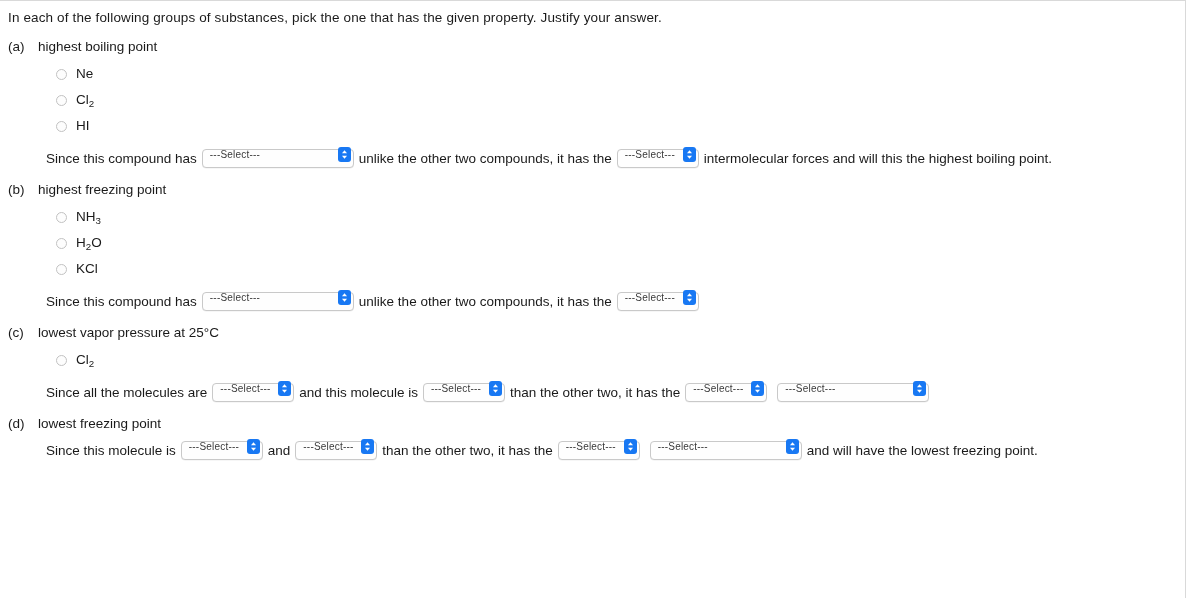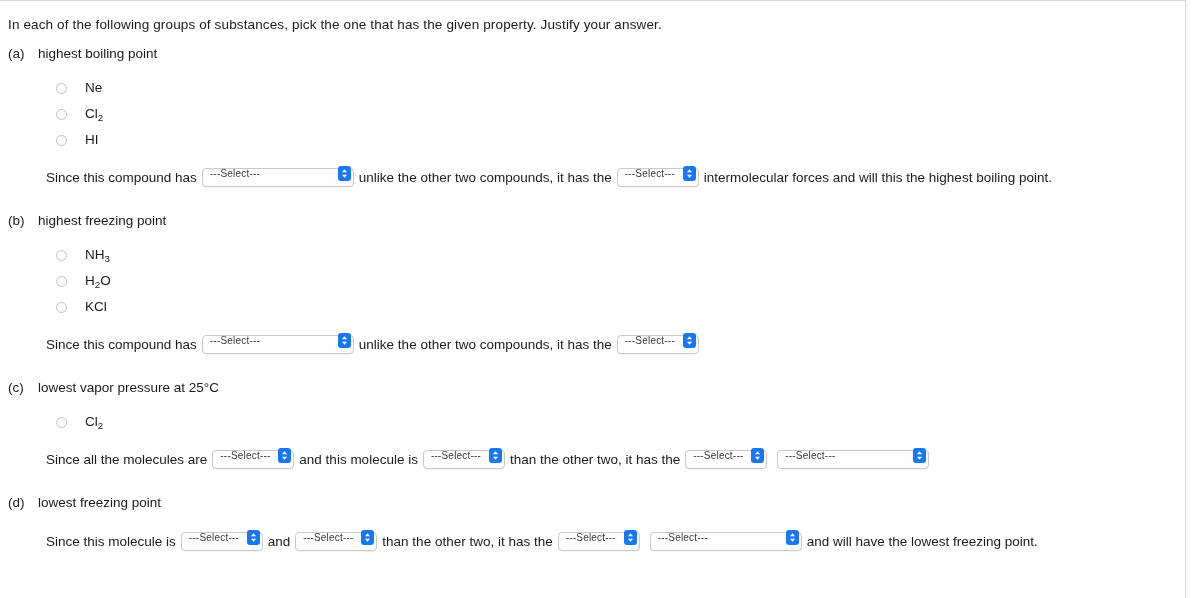--- a/index.html
+++ b/index.html
@@ -22,21 +22,21 @@
     position: relative;
     width: 1186px;
     height: 598px;
     border-top: 1px solid #d9d9d9;
     border-right: 1px solid #d9d9d9;
     background: #fff;
     padding: 0;
   }
 
   .prompt {
-    margin: 16px 0 0 8px;
+    margin: 9px 0 0 8px;
     font-size: 13.5px;
     color: #1a1a1a;
     letter-spacing: 0.01em;
   }
 
   .part {
     margin-top: 14px;
     padding-left: 8px;
   }
 
@@ -54,25 +54,24 @@
   .part-title {
     white-space: nowrap;
   }
 
   .options {
     margin-top: 7px;
     padding-left: 48px;
   }
   .option {
     display: flex;
-    align-items: flex-end;
+    align-items: center;
     height: 26px;
     font-size: 13.5px;
     color: #1a1a1a;
-    gap: 9px;
   }
   .radio {
     width: 11px;
     height: 11px;
     border: 1px solid #c2c2c2;
     border-radius: 50%;
     background: #fdfdfd;
     flex: 0 0 11px;
     margin-right: 9px;
   }
@@ -103,21 +102,21 @@
   .select {
     display: inline-flex;
     align-items: center;
     justify-content: space-between;
     height: 19px;
     border: 1px solid #c9c9c9;
     border-radius: 4px;
     background: #fefefe;
     box-shadow: 0 0.5px 0.5px rgba(0,0,0,0.07);
     padding: 0 2px 8px 7px;
-    margin: 12px 5px;
+    margin: 0 5px;
     vertical-align: middle;
     cursor: default;
   }
   .select-text {
     font-size: 10px;
     color: #3a3a3a;
     font-family: "Liberation Sans", sans-serif;
     letter-spacing: 0.02em;
     white-space: nowrap;
     overflow: hidden;

